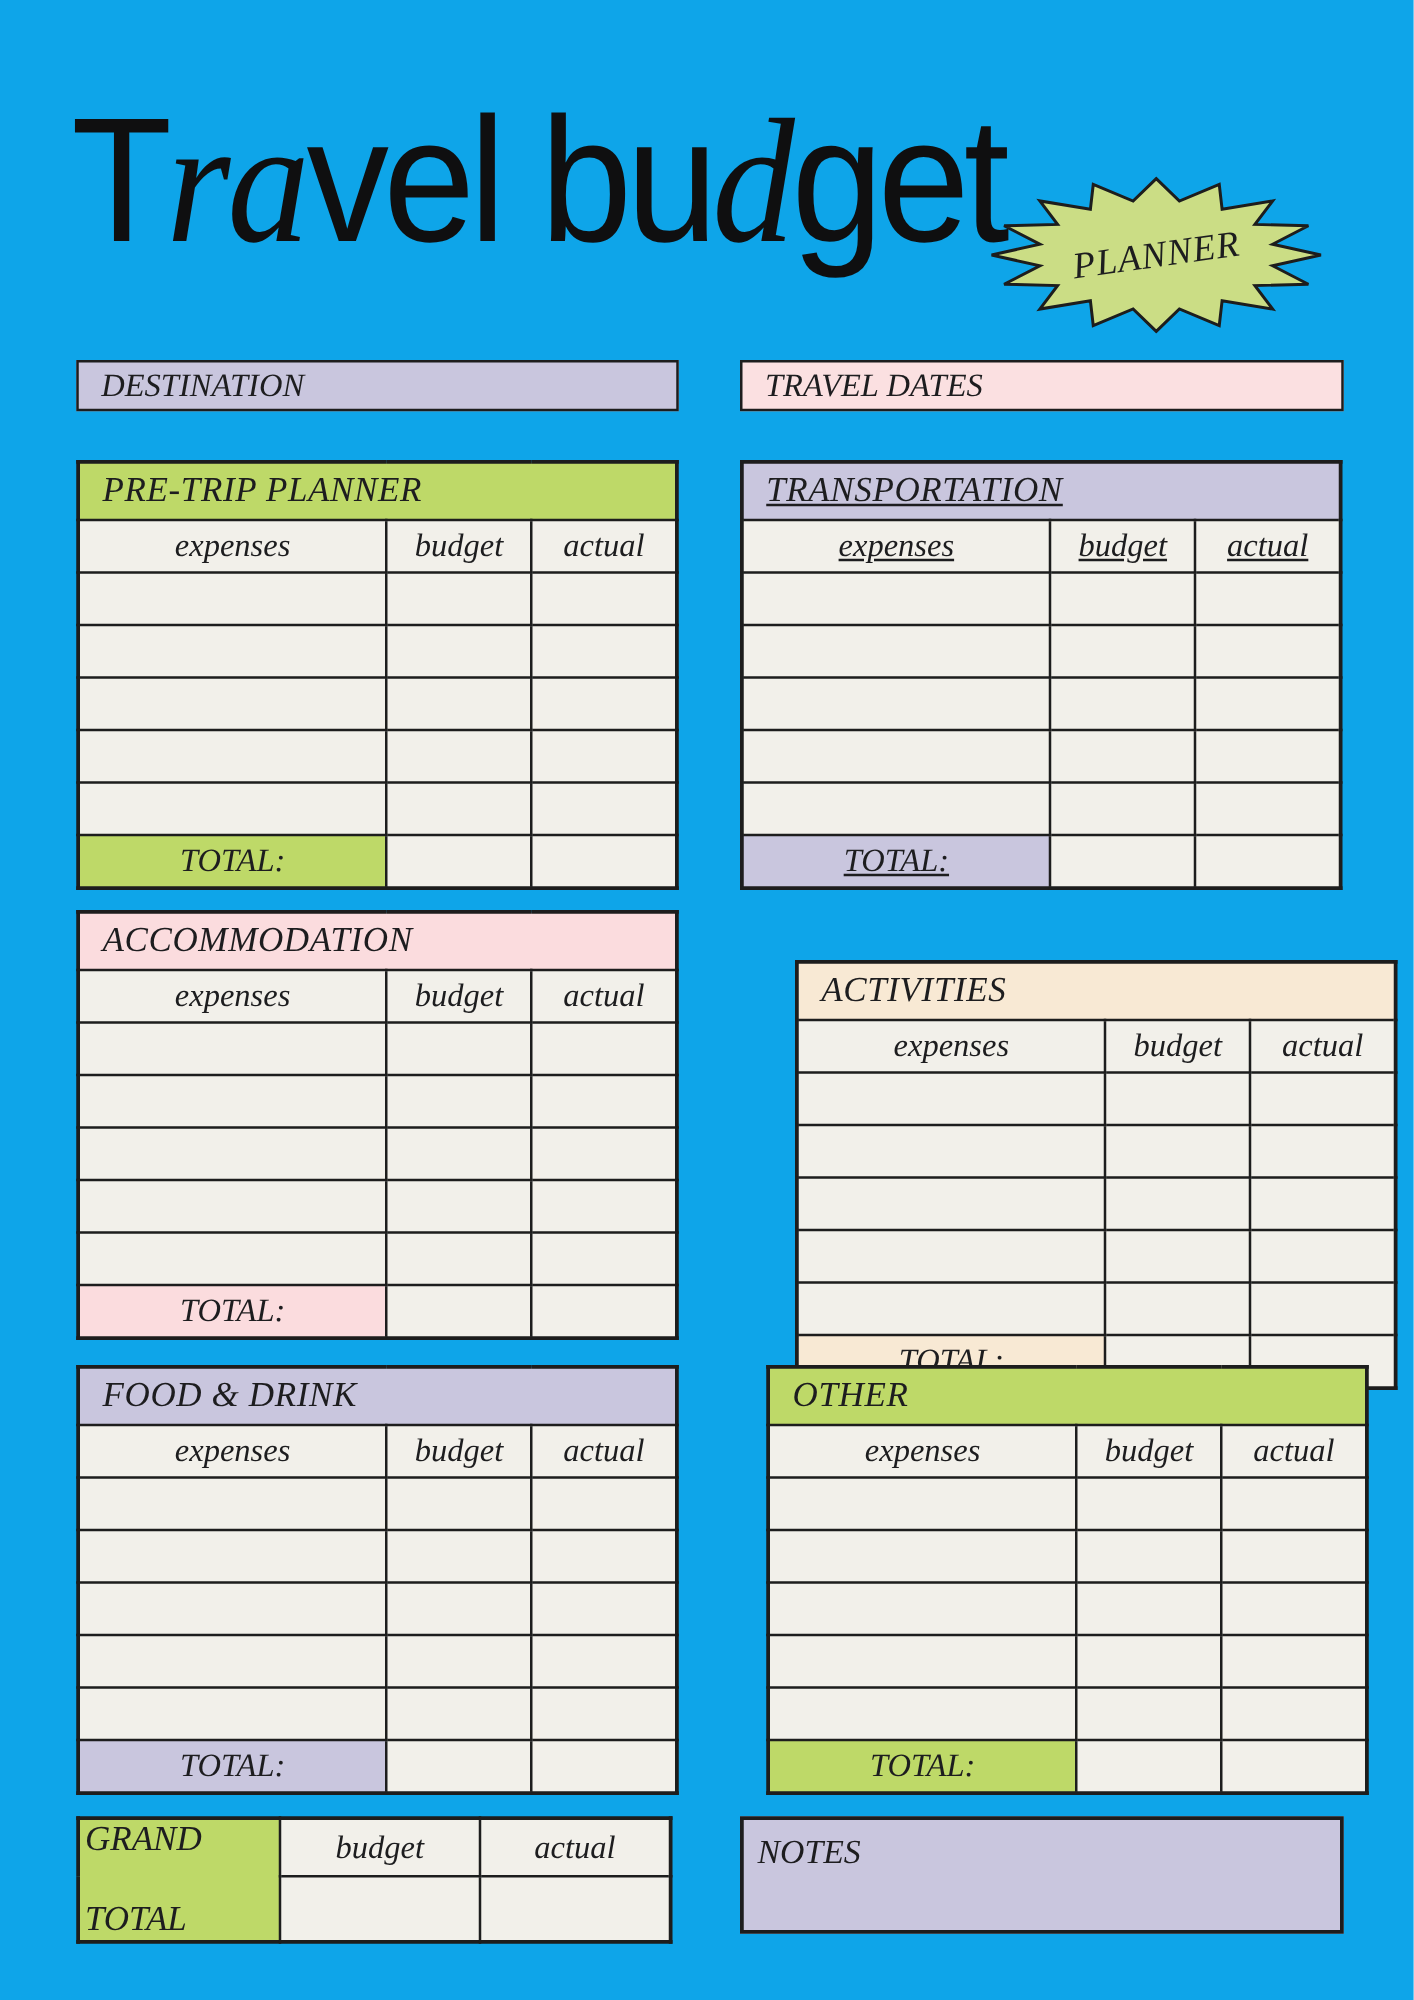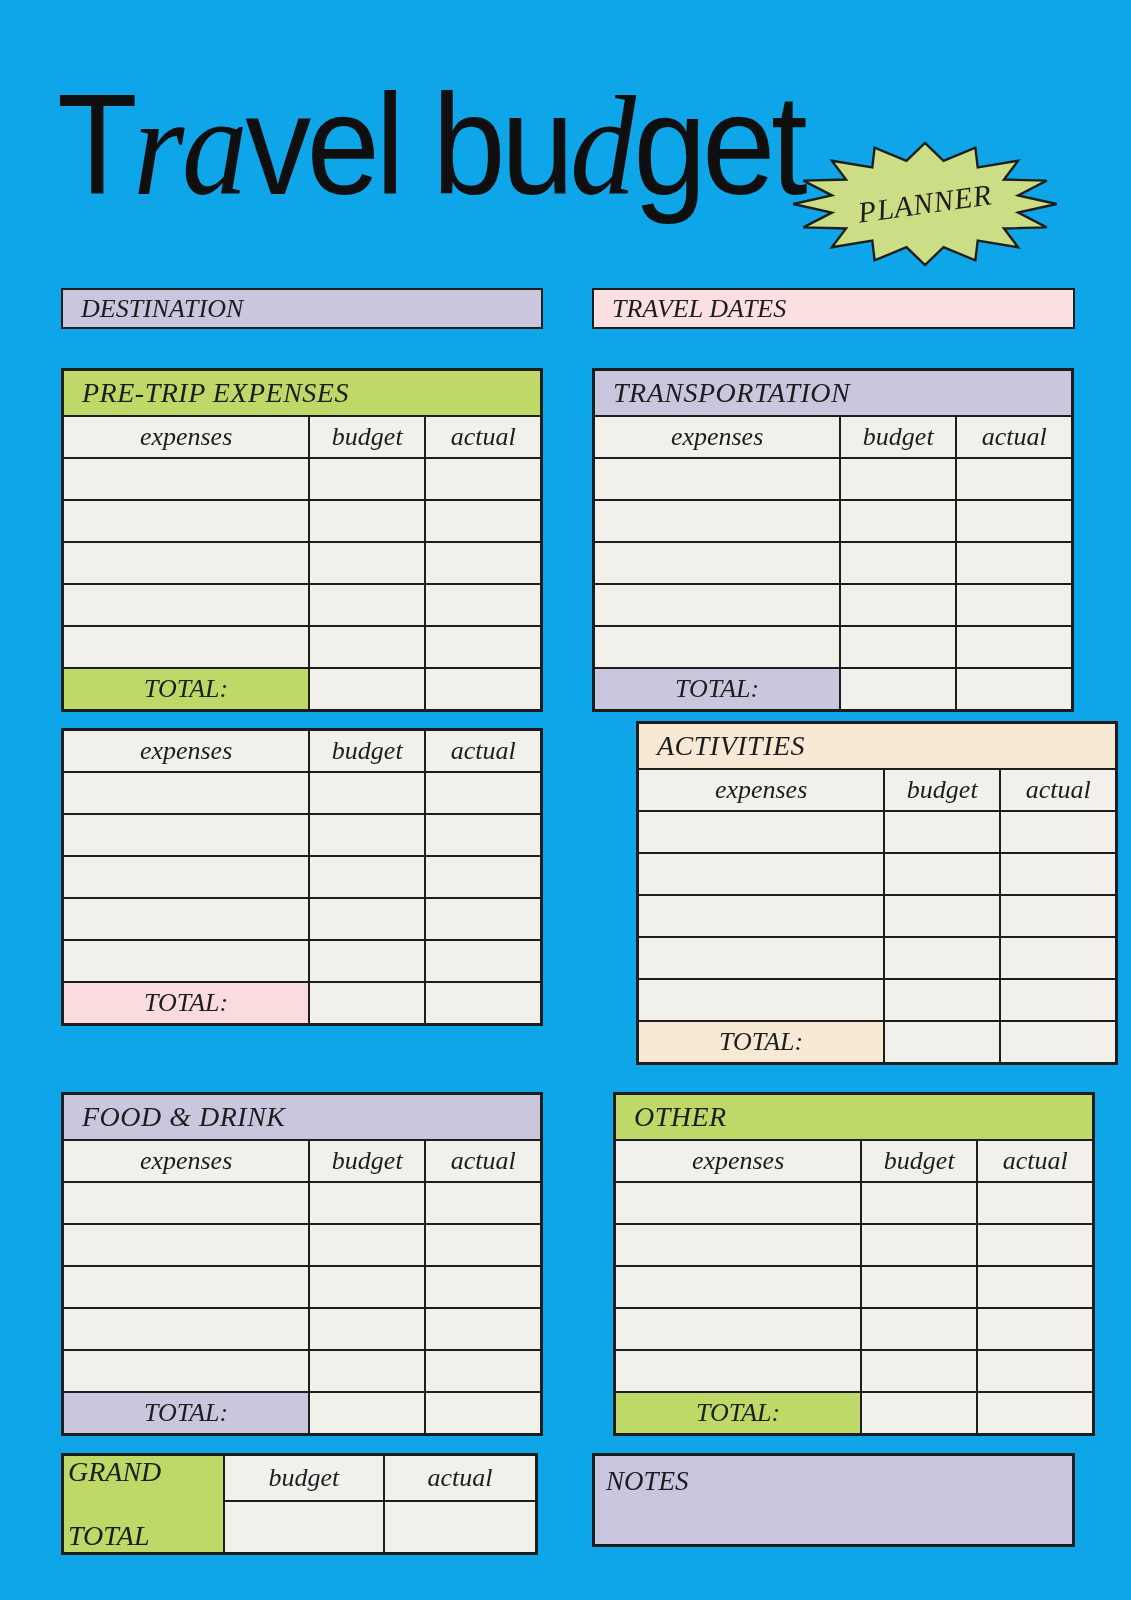--- a/index.html
+++ b/index.html
@@ -62,23 +62,23 @@
     padding-left: 18px;
     font-style: italic;
     font-size: 26px;
   }
   .bar-destination { left: 61px;  width: 482px; background: #c9c6de; }
   .bar-dates       { left: 592px; width: 483px; background: #fbe0e1; }
 
   
   .sec { position: absolute; width: 482px; }
   .sec-1 { left: 61px;  top: 368px; }
-  .sec-2 { left: 592px; top: 368px; }
+  .sec-2 { left: 592px; top: 368px; text-decoration: underline; }
   .sec-3 { left: 61px;  top: 728px; }
-  .sec-4 { left: 592px; top: 721px; padding-left: 44px; }
+  .sec-4 { left: 592px; top: 768px; padding-left: 44px; }
   .sec-5 { left: 61px;  top: 1092px; }
   .sec-6 { left: 613px; top: 1092px; border-radius: 30px; }
 
   .sec table, .grand {
     width: 100%;
     border-collapse: collapse;
     table-layout: fixed;
     border: 3px solid #1d1d1d;
   }
   .sec th, .sec td, .grand th, .grand td {
@@ -175,21 +175,21 @@
 
   <div class="sec sec-1 theme-green">
     <table>
       <colgroup>
           <col style="width:51.5%">
           <col style="width:24.25%">
           <col style="width:24.25%">
         </colgroup>
       <tbody>
           <tr>
-            <th class="ttl" colspan="3">PRE-TRIP EXPENSES</th>
+            <th class="ttl" colspan="3">PRE-TRIP PLANNER</th>
           </tr>
       <tr class="colhead">
         <th>expenses</th>
         <th>budget</th>
         <th>actual</th>
       </tr>
       <tr>
             <td class="entry"></td>
             <td class="entry"></td>
             <td class="entry"></td>
@@ -274,20 +274,23 @@
   </div>
 
   <div class="sec sec-3 theme-pink">
     <table>
       <colgroup>
           <col style="width:51.5%">
           <col style="width:24.25%">
           <col style="width:24.25%">
         </colgroup>
       <tbody>
+          <tr>
+            <th class="ttl" colspan="3">ACCOMMODATION</th>
+          </tr>
       <tr class="colhead">
         <th>expenses</th>
         <th>budget</th>
         <th>actual</th>
       </tr>
       <tr>
             <td class="entry"></td>
             <td class="entry"></td>
             <td class="entry"></td>
           </tr>

